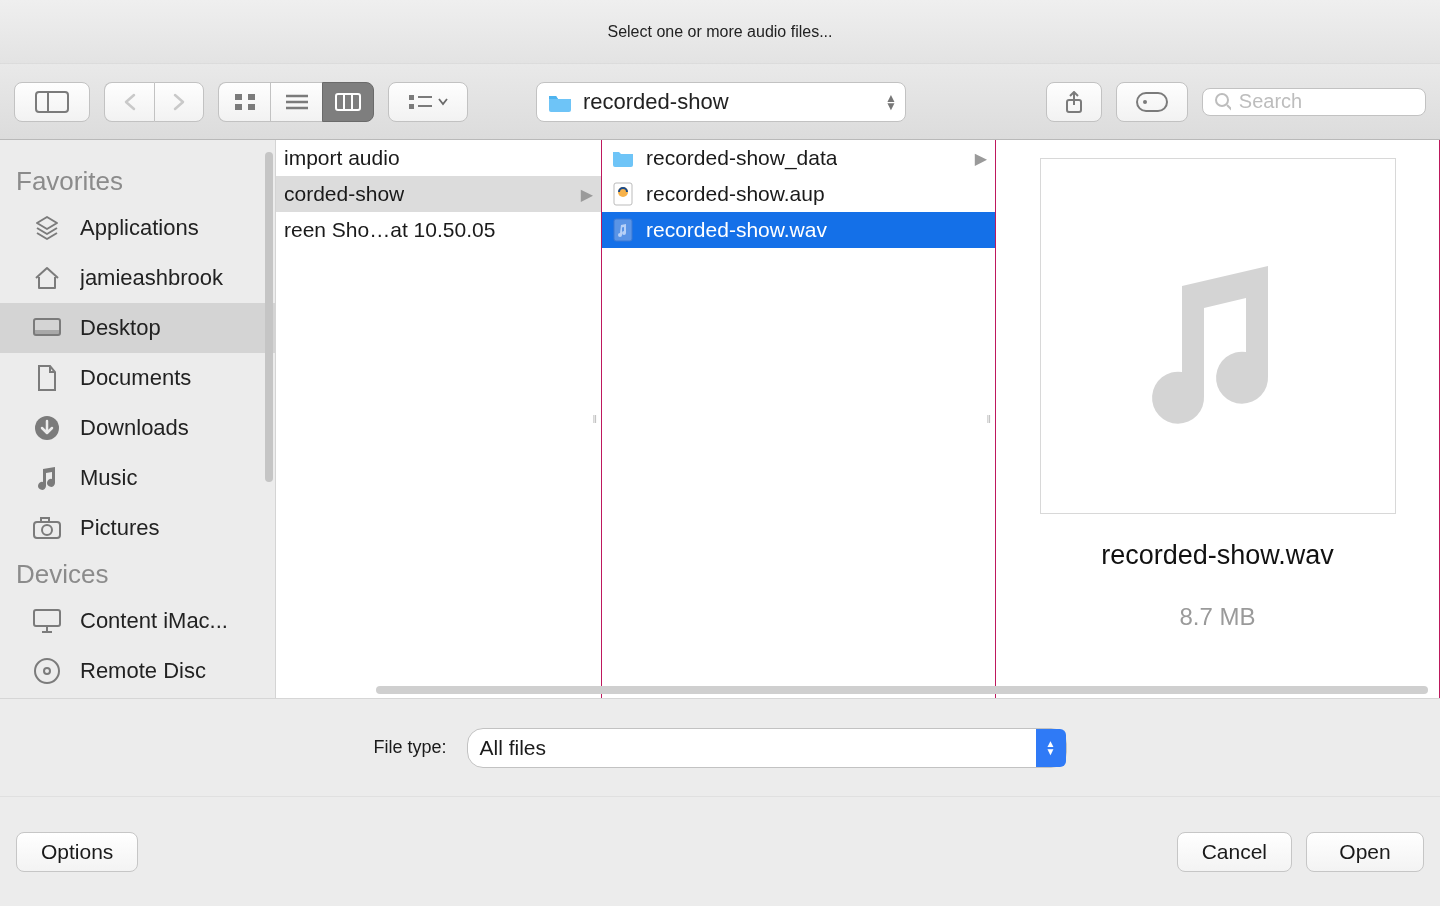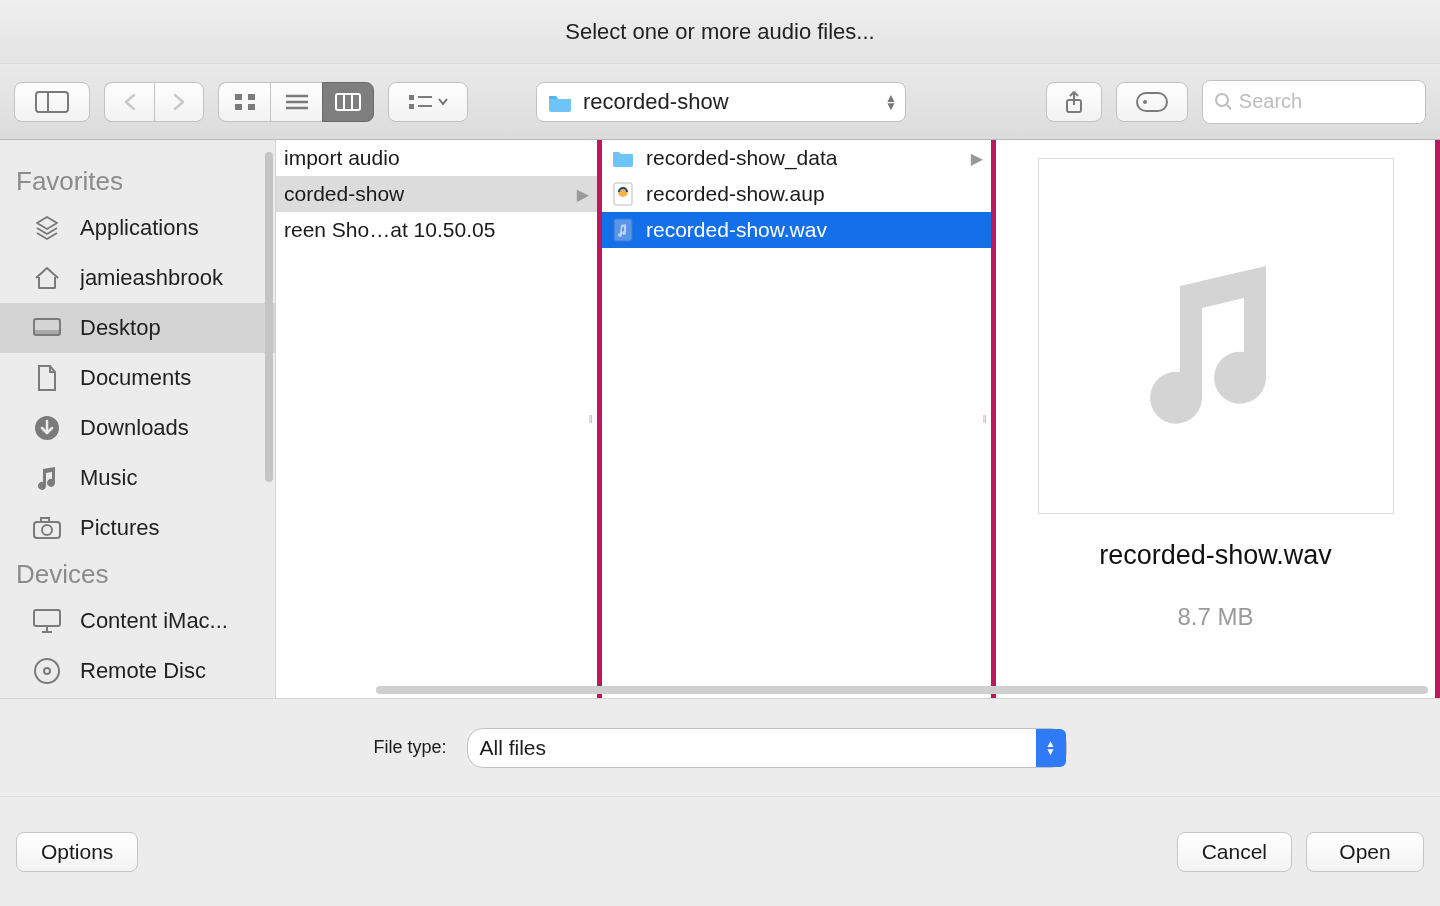--- a/index.html
+++ b/index.html
@@ -14,21 +14,21 @@
     -webkit-font-smoothing: antialiased;
   }
 
   
   .titlebar {
     height: 64px;
     background: linear-gradient(#efefef,#e3e3e3);
     display: flex;
     align-items: center;
     justify-content: center;
-    font-size: 22px;
+    font-size: 16px;
     color: #222;
     border-bottom: 1px solid rgba(0,0,0,0.08);
   }
 
   
   .toolbar {
     height: 76px;
     background: linear-gradient(#e9e9e9,#dcdcdc);
     display: flex;
     align-items: center;
@@ -74,21 +74,21 @@
     right: 8px;
     display: flex; flex-direction: column; gap: 0;
     color: #777;
     font-size: 12px;
     line-height: 8px;
   }
 
   .spacer { flex: 1; }
 
   .search {
-    height: 44px; width: 224px;
+    height: 28px; width: 224px;
     border: 1px solid #c2c2c2;
     background: #fff;
     border-radius: 8px;
     display:flex; align-items:center;
     padding: 0 12px; gap: 8px;
     color:#aaa;
   }
   .search input { border:none; outline:none; font-size:20px; width:100%; color:#333; background:transparent;}
   .search input::placeholder { color:#bdbdbd; }
 
@@ -115,21 +115,21 @@
   }
   .sb-item.selected { background: #d4d4d4; }
   .sb-icon { width: 34px; height: 28px; color:#7b7b7b; flex-shrink:0; display:flex; align-items:center; justify-content:center;}
   .sb-item .label { white-space:nowrap; overflow:hidden; text-overflow:ellipsis; }
   .sb-scroll-track { position:absolute; right:0; top:0; width:12px; height:360px; background:transparent;}
   .sb-scroll-thumb { position:absolute; right:2px; top:12px; width:8px; height:330px; background:#c5c5c5; border-radius:4px;}
 
   
   .columns { flex:1; display:flex; background:#fff; position:relative;}
   .col {
-    border-right: 5px solid #be185d;
+    border-right: 1px solid #be185d;
     position: relative;
     overflow:hidden;
     background:#fff;
   }
   .col1 { width: 326px; }
   .col2 { width: 394px; }
   .col3 { flex:1; padding: 18px 14px 0 14px; display:flex; flex-direction:column; align-items:center;}
   .crow {
     height: 36px;
     display:flex; align-items:center;

